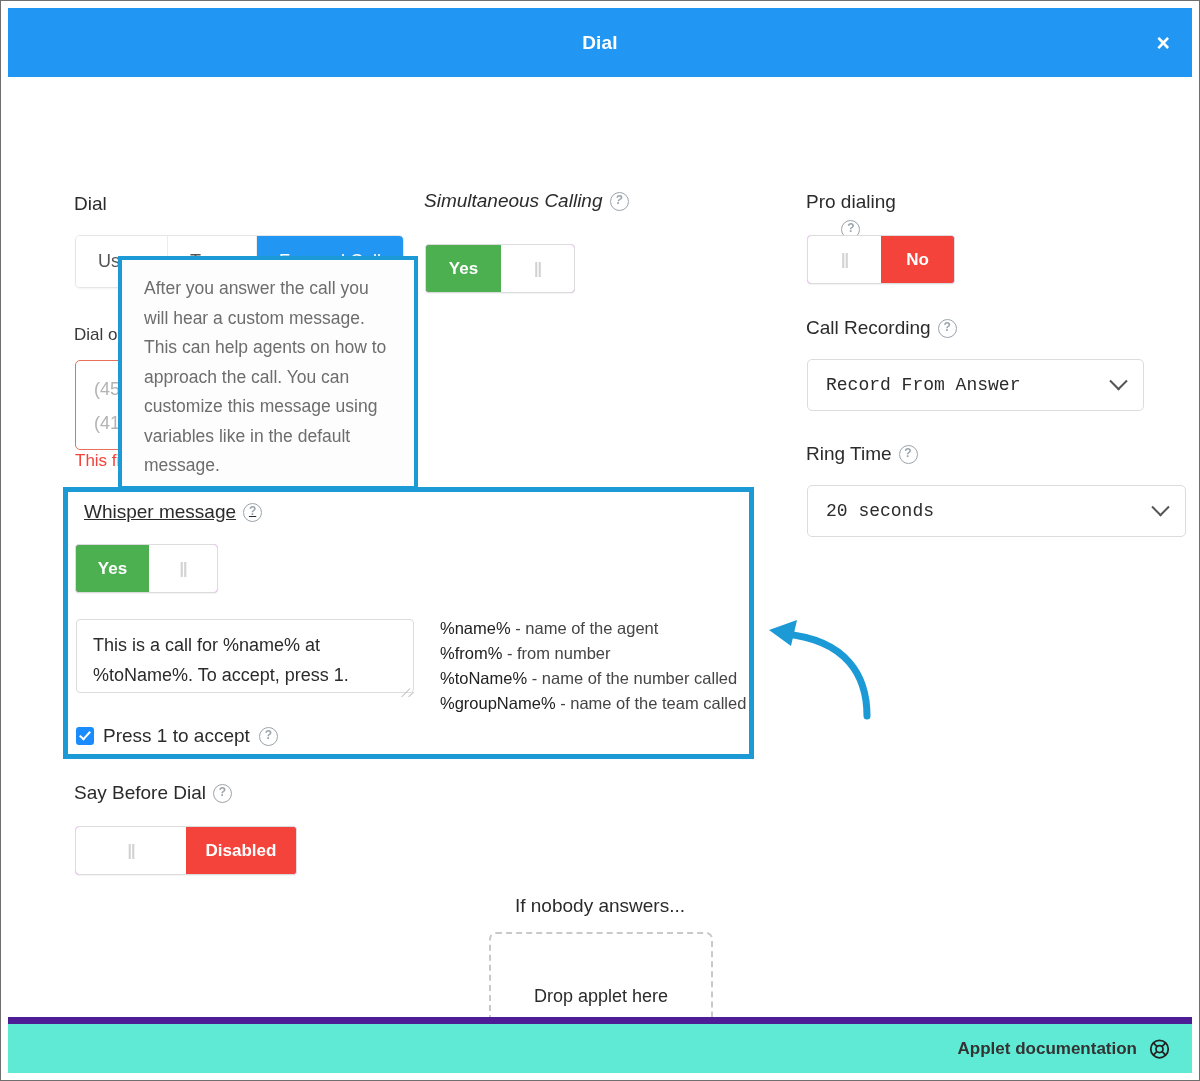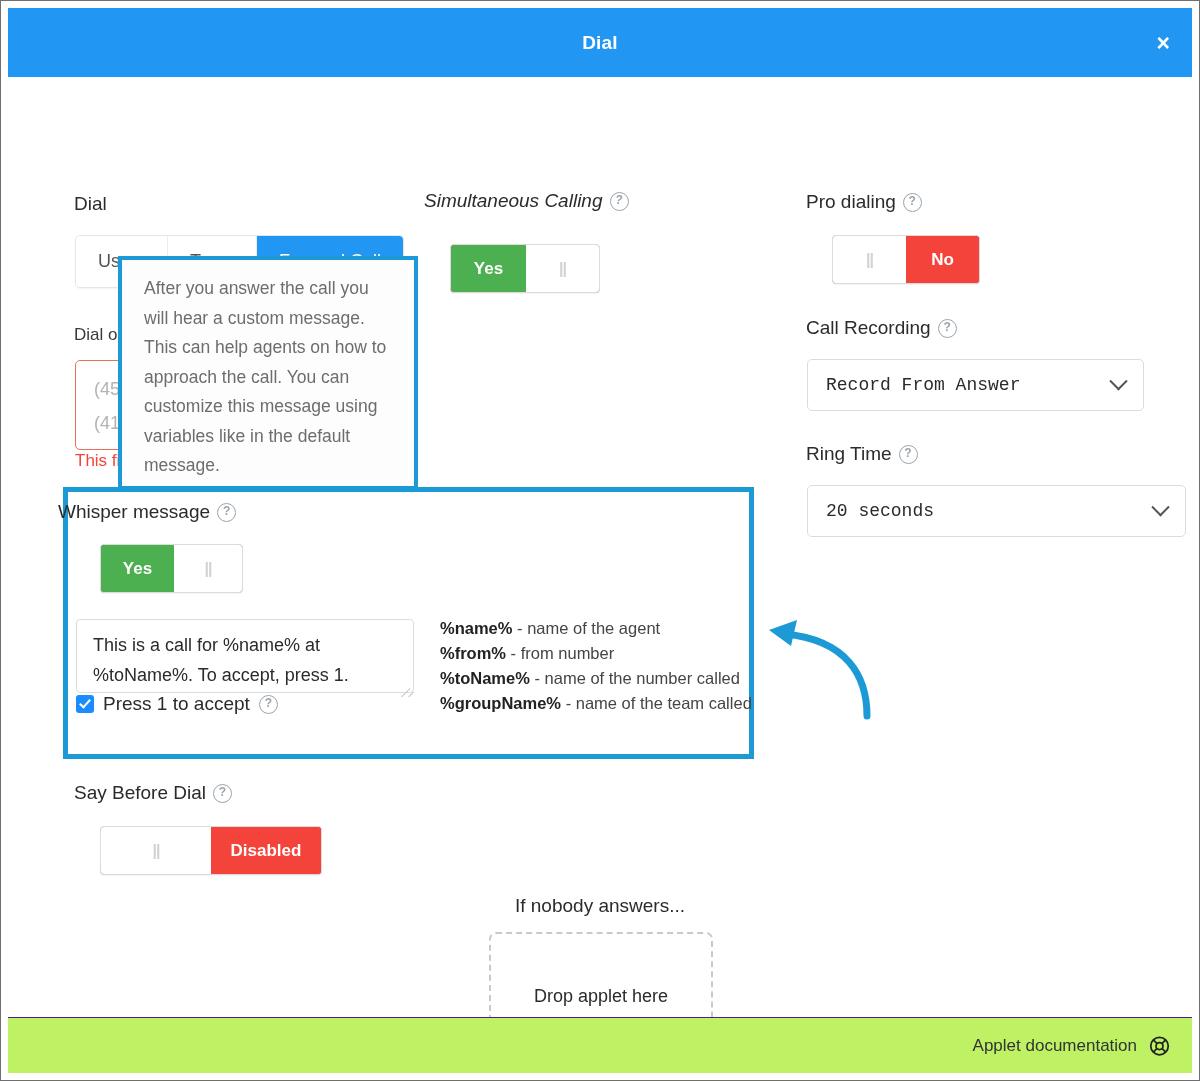--- a/index.html
+++ b/index.html
@@ -64,23 +64,24 @@
     position: absolute;
     left: 8px; top: 77px;
     width: 1184px; height: 940px;
     background: #ffffff;
     box-sizing: border-box;
   }
   .modal-footer {
     position: absolute;
     left: 8px; top: 1017px;
     width: 1184px; height: 56px;
-    background: #bef264;
-    border-top: 1px solid #4c1d95;
-    box-sizing: border-box;
+    background: #5eead4;
+    border-top: 7px solid #4c1d95;
+    box-sizing: border-box;
+    font-weight: bold;
   }
   .footer-link {
     position: absolute;
     right: 22px;
     top: 50%;
     transform: translateY(-50%);
     display: flex;
     align-items: center;
     gap: 12px;
     color: #333333;
@@ -118,21 +119,20 @@
   
   .toggle {
     display: inline-flex;
     border: 1px solid #dcdcdc;
     border-radius: 4px;
     overflow: hidden;
     background: #d946ef;
     box-shadow: 0 1px 1px rgba(0,0,0,.05);
     cursor: pointer;
     height: 47px;
-    margin-left: 25px;
   }
   .toggle .half {
     display: flex;
     align-items: center;
     justify-content: center;
     font-size: 17px;
     font-weight: bold;
     box-sizing: border-box;
   }
   .toggle .on-green { background: #4caf50; color: #fff; }
@@ -232,38 +232,38 @@
     color: #6d6d6d;
     font-size: 17.5px;
     line-height: 29.5px;
   }
 
   
   .sim-label  { position: absolute; left: 416px; top: 113px; font-style: italic; }
   .sim-toggle { position: absolute; left: 417px; top: 167px; }
 
   
-  .pro-label  { position: absolute; left: 798px; top: 114px; }
+  .pro-label  { position: absolute; left: 798px; top: 114px; flex-direction: column; }
   .pro-toggle { position: absolute; left: 799px; top: 158px; }
   .rec-label  { position: absolute; left: 798px; top: 240px; }
   .rec-select { position: absolute; left: 799px; top: 282px; width: 337px; }
   .ring-label { position: absolute; left: 798px; top: 366px; }
   .ring-select{ position: absolute; left: 799px; top: 408px; width: 379px; }
 
   
   .whisper-panel {
     position: absolute;
     left: 55px; top: 410px;
     width: 691px; height: 272px;
     border: 5px solid #1b9ad6;
     box-sizing: border-box;
     background: transparent;
     z-index: 30;
   }
-  .whisper-label  { position: absolute; left: 50px; top: 424px; z-index: 31; }
+  .whisper-label  { position: absolute; left: 76px; top: 424px; z-index: 31; text-decoration: underline; }
   .whisper-toggle { position: absolute; left: 67px; top: 467px; z-index: 31; }
   .whisper-text {
     position: absolute;
     left: 68px; top: 542px;
     width: 338px; height: 74px;
     border: 1px solid #dcdcdc;
     border-radius: 4px;
     background: #fff;
     box-sizing: border-box;
     padding: 10px 16px;
@@ -285,21 +285,21 @@
   .resize-grip i {
     position: absolute;
     right: 0;
     height: 1px;
     background: #bdbdbd;
     transform-origin: right center;
     transform: rotate(-45deg);
   }
   .press1-row {
     position: absolute;
-    left: 68px; top: 616px;
+    left: 68px; top: 648px;
     display: flex;
     align-items: center;
     gap: 9px;
     z-index: 31;
   }
   .cb {
     width: 18px; height: 18px;
     background: #1a8cff;
     border-radius: 3px;
     position: relative;
@@ -321,21 +321,21 @@
     position: absolute;
     left: 432px; top: 539px;
     z-index: 31;
   }
   .vars div {
     font-size: 16.5px;
     color: #454545;
     line-height: 25px;
     white-space: nowrap;
   }
-  .vars b { color: #222; font-weight: bold; }
+  .vars b { color: #222; font-weight: normal; }
 
   
   .arrow { position: absolute; left: 755px; top: 535px; z-index: 35; }
 
   
   .say-label  { position: absolute; left: 66px; top: 705px; }
   .say-toggle { position: absolute; left: 67px; top: 749px; }
 
   
   .nobody-label {

